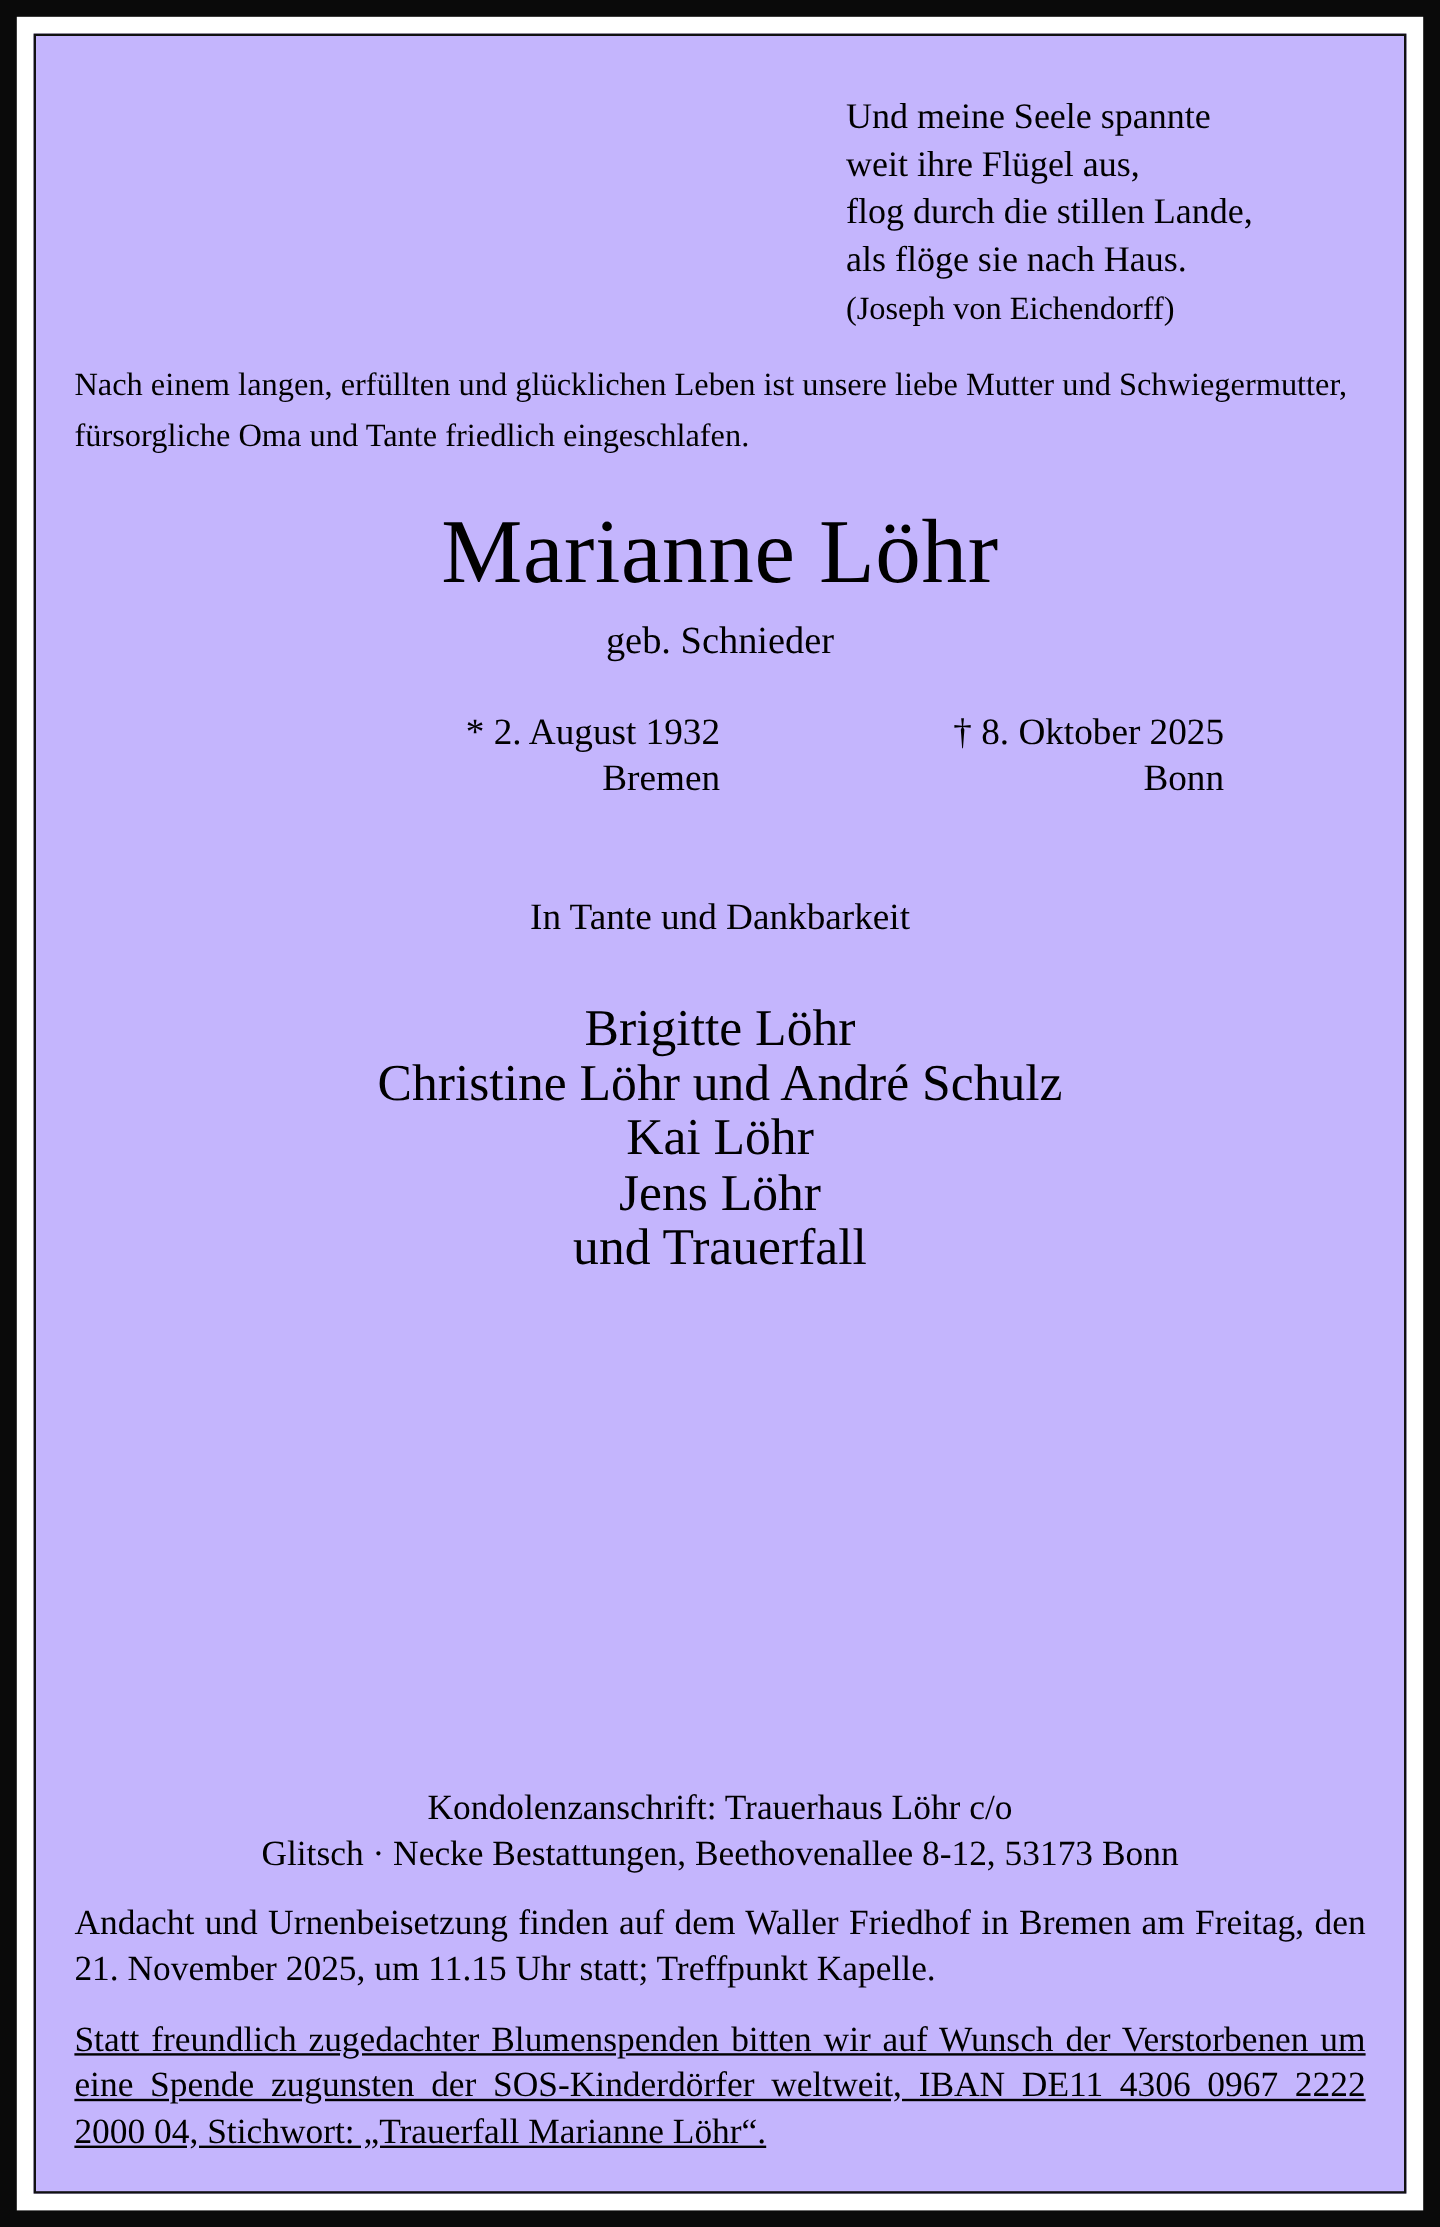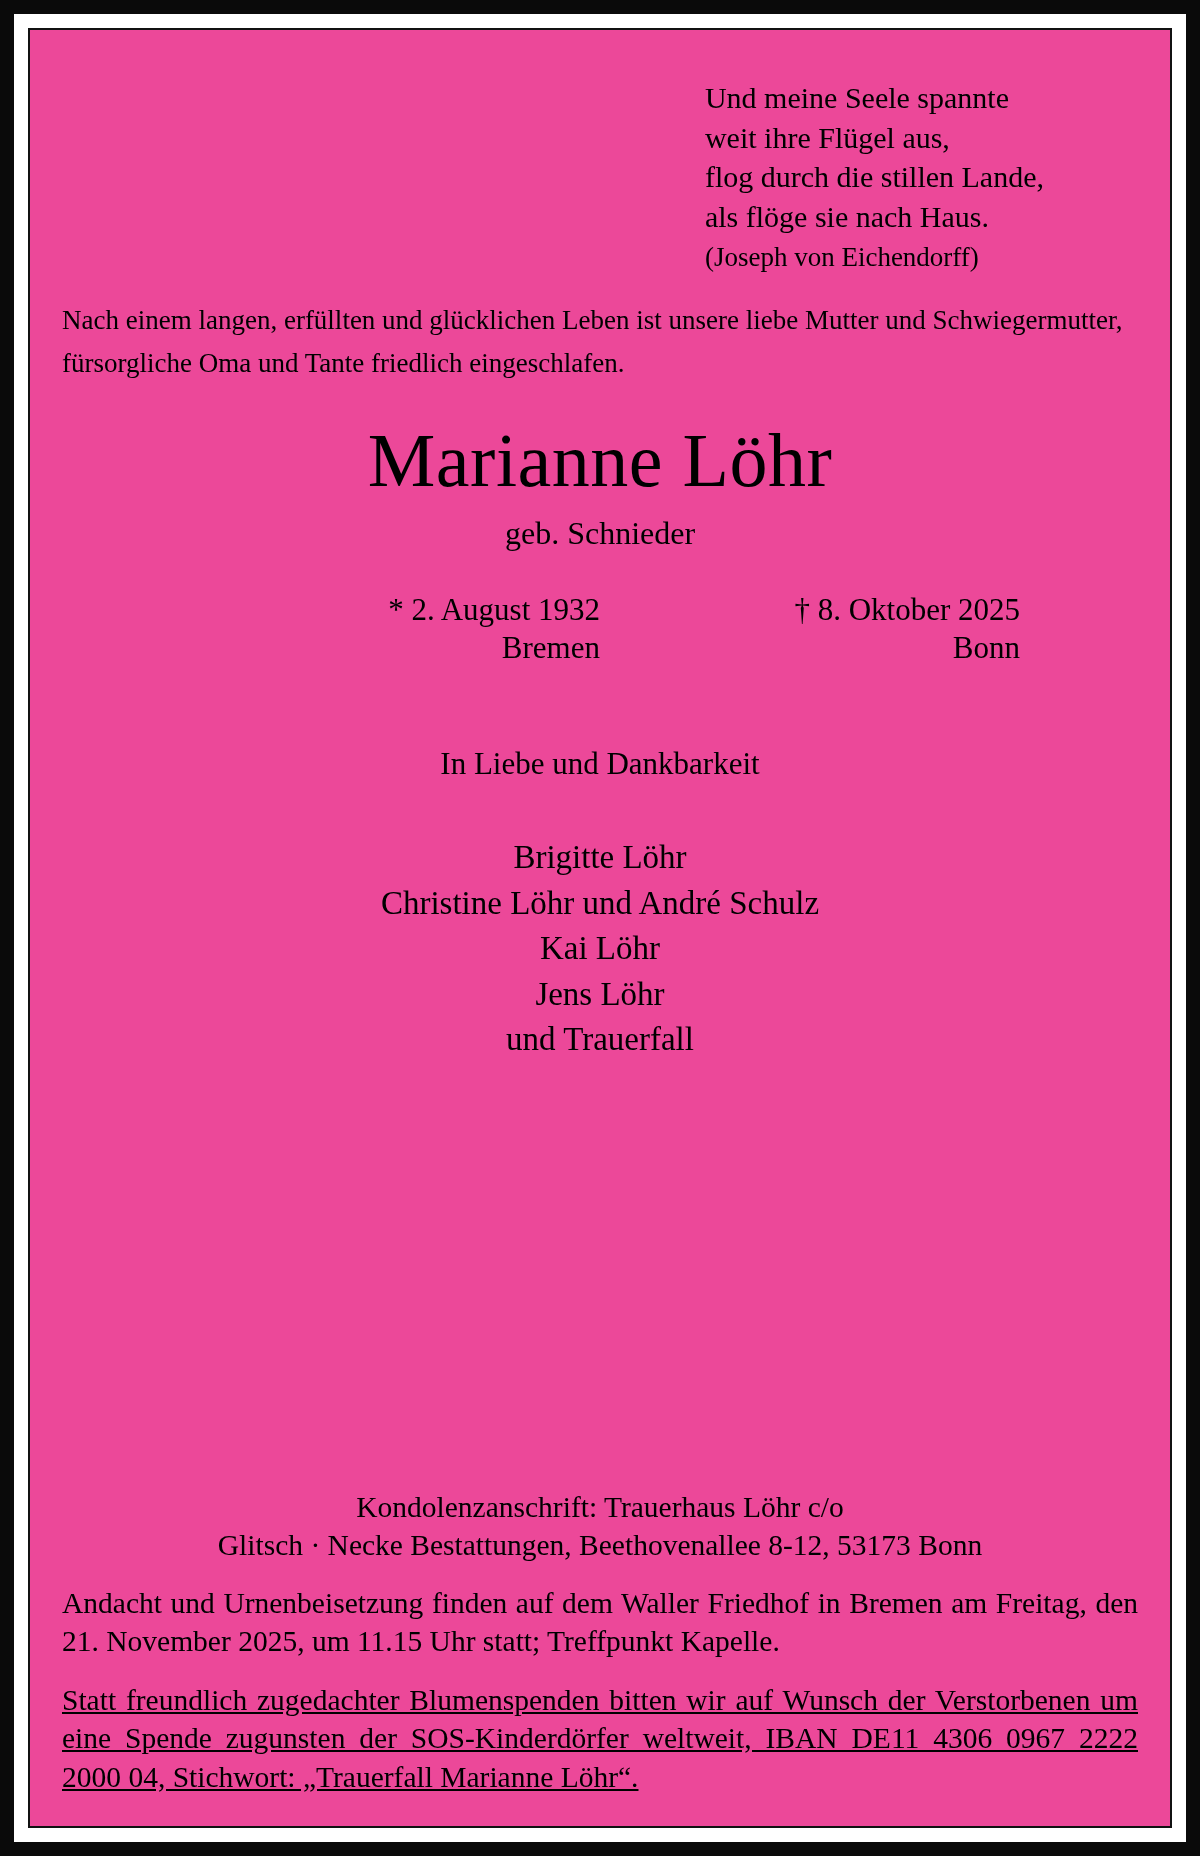--- a/index.html
+++ b/index.html
@@ -27,21 +27,21 @@
     background: #ffffff;
   }
   .notice-inner {
     position: absolute;
     left: 14px;
     top: 14px;
     right: 14px;
     bottom: 14px;
     box-sizing: border-box;
     border: 2px solid #111111;
-    background: #ec4899;
+    background: #c4b5fd;
     padding: 0;
   }
   .page {
     position: absolute;
     left: 26px;
     top: 20px;
     right: 26px;
     bottom: 16px;
     box-sizing: border-box;
   }
@@ -109,21 +109,21 @@
     text-align: center;
     font-size: 31px;
     line-height: 38px;
     margin-top: 78px;
   }
   .family-list {
     text-align: center;
     margin-top: 52px;
   }
   .family-name {
-    font-size: 33px;
+    font-size: 43px;
     line-height: 45.5px;
   }
 
   
   .footer {
     position: absolute;
     left: 6px;
     right: 6px;
     bottom: 14px;
   }
@@ -170,21 +170,21 @@
           <span>2. August 1932</span>
           <span class="place">Bremen</span>
         </div>
         <div class="date-col">
           <span>†</span>
           <span>8. Oktober 2025</span>
           <span class="place">Bonn</span>
         </div>
       </div>
 
-      <div class="tribute">In Liebe und Dankbarkeit</div>
+      <div class="tribute">In Tante und Dankbarkeit</div>
 
       <div class="family-list">
         <div class="family-name">Brigitte Löhr</div>
         <div class="family-name">Christine Löhr und André Schulz</div>
         <div class="family-name">Kai Löhr</div>
         <div class="family-name">Jens Löhr</div>
         <div class="family-name">und Trauerfall</div>
       </div>
 
       <div class="footer">

